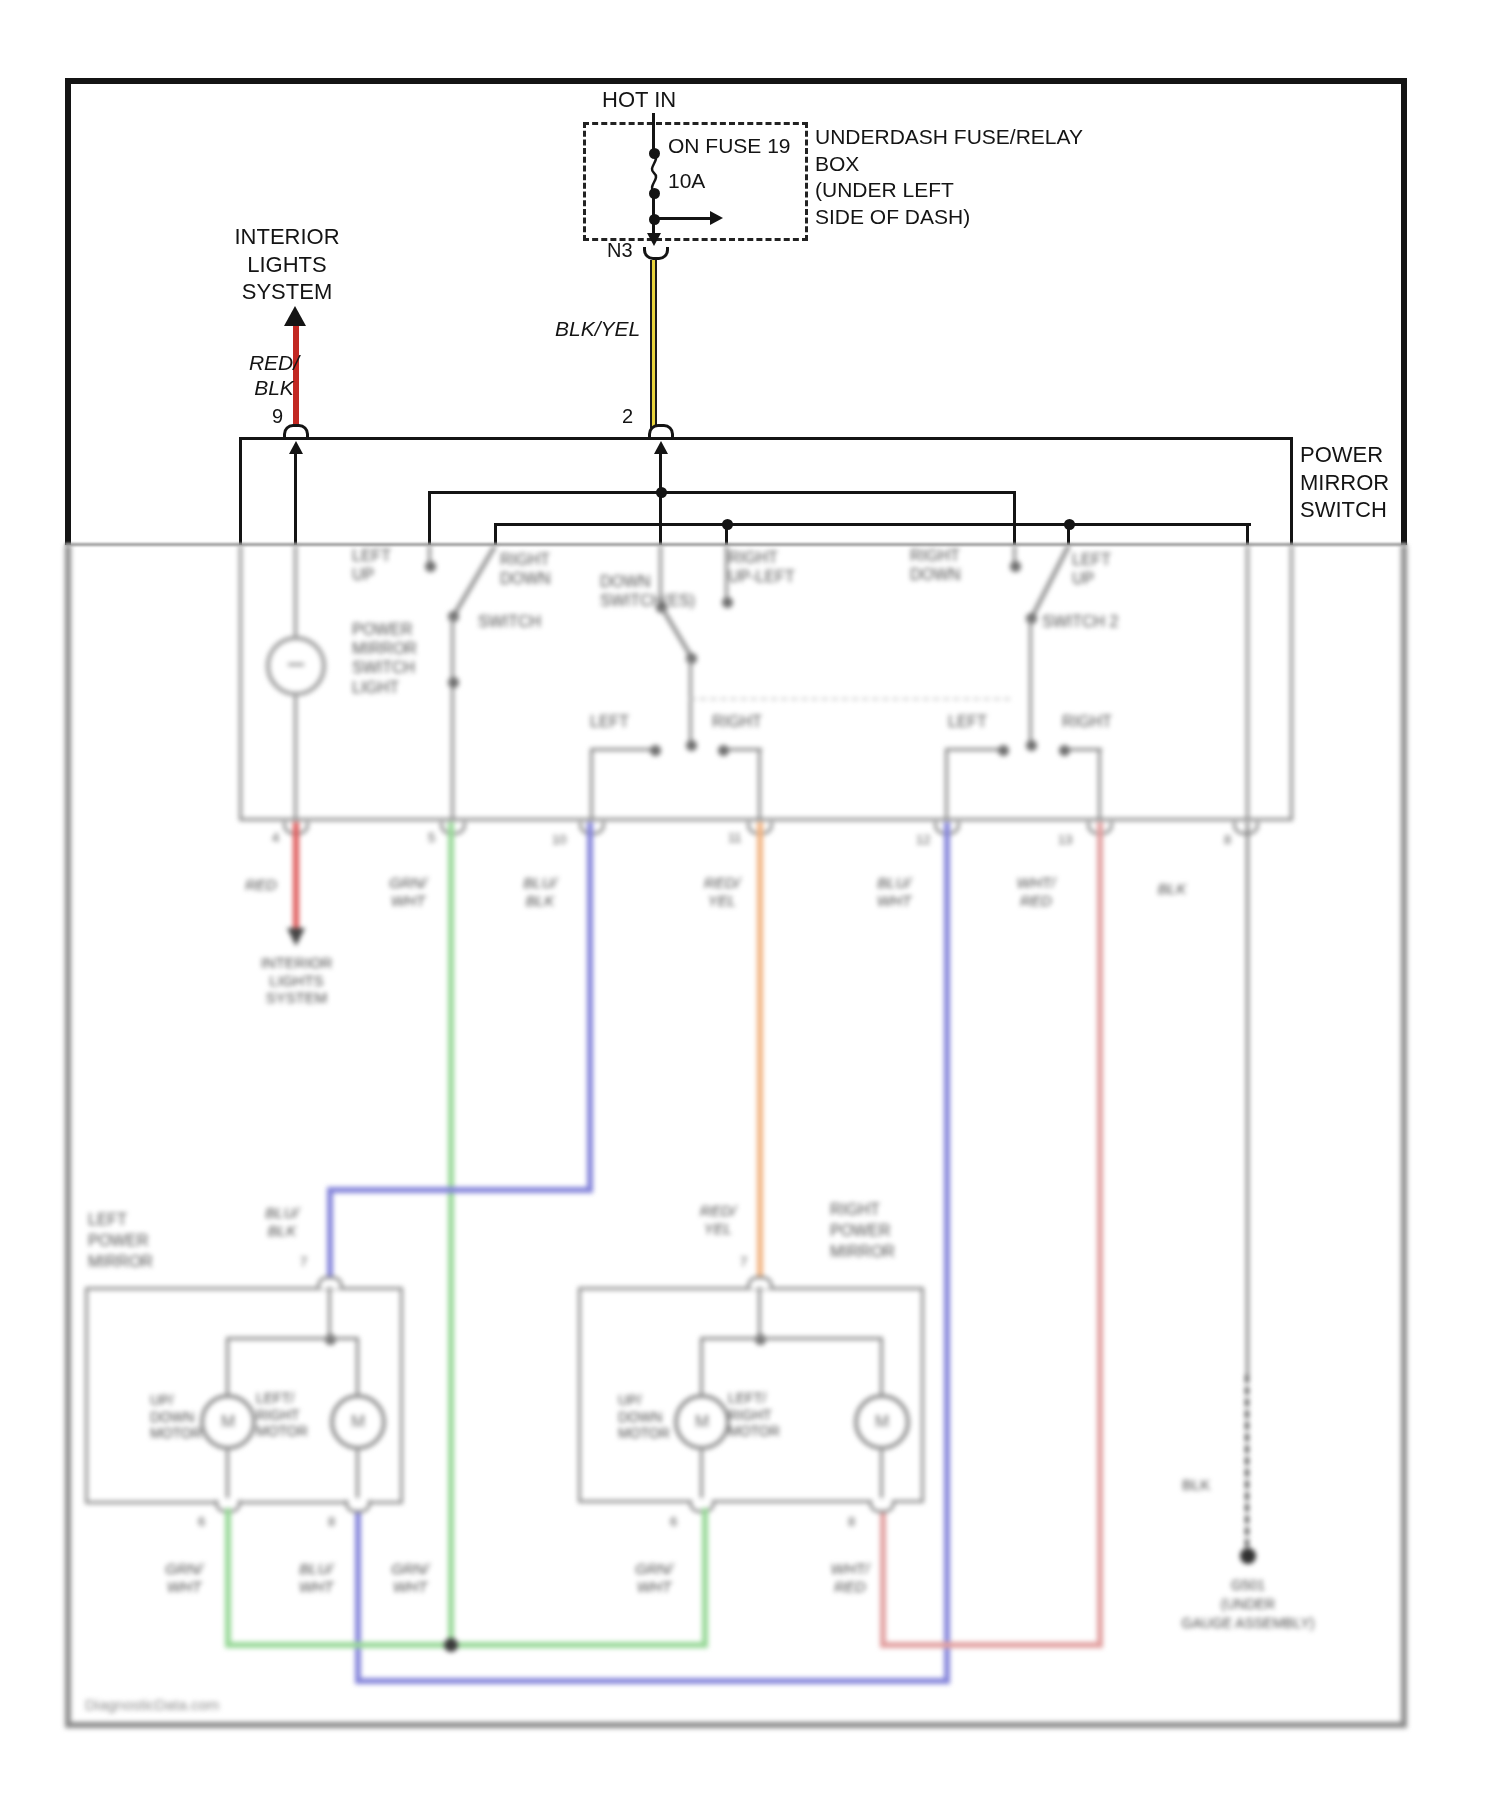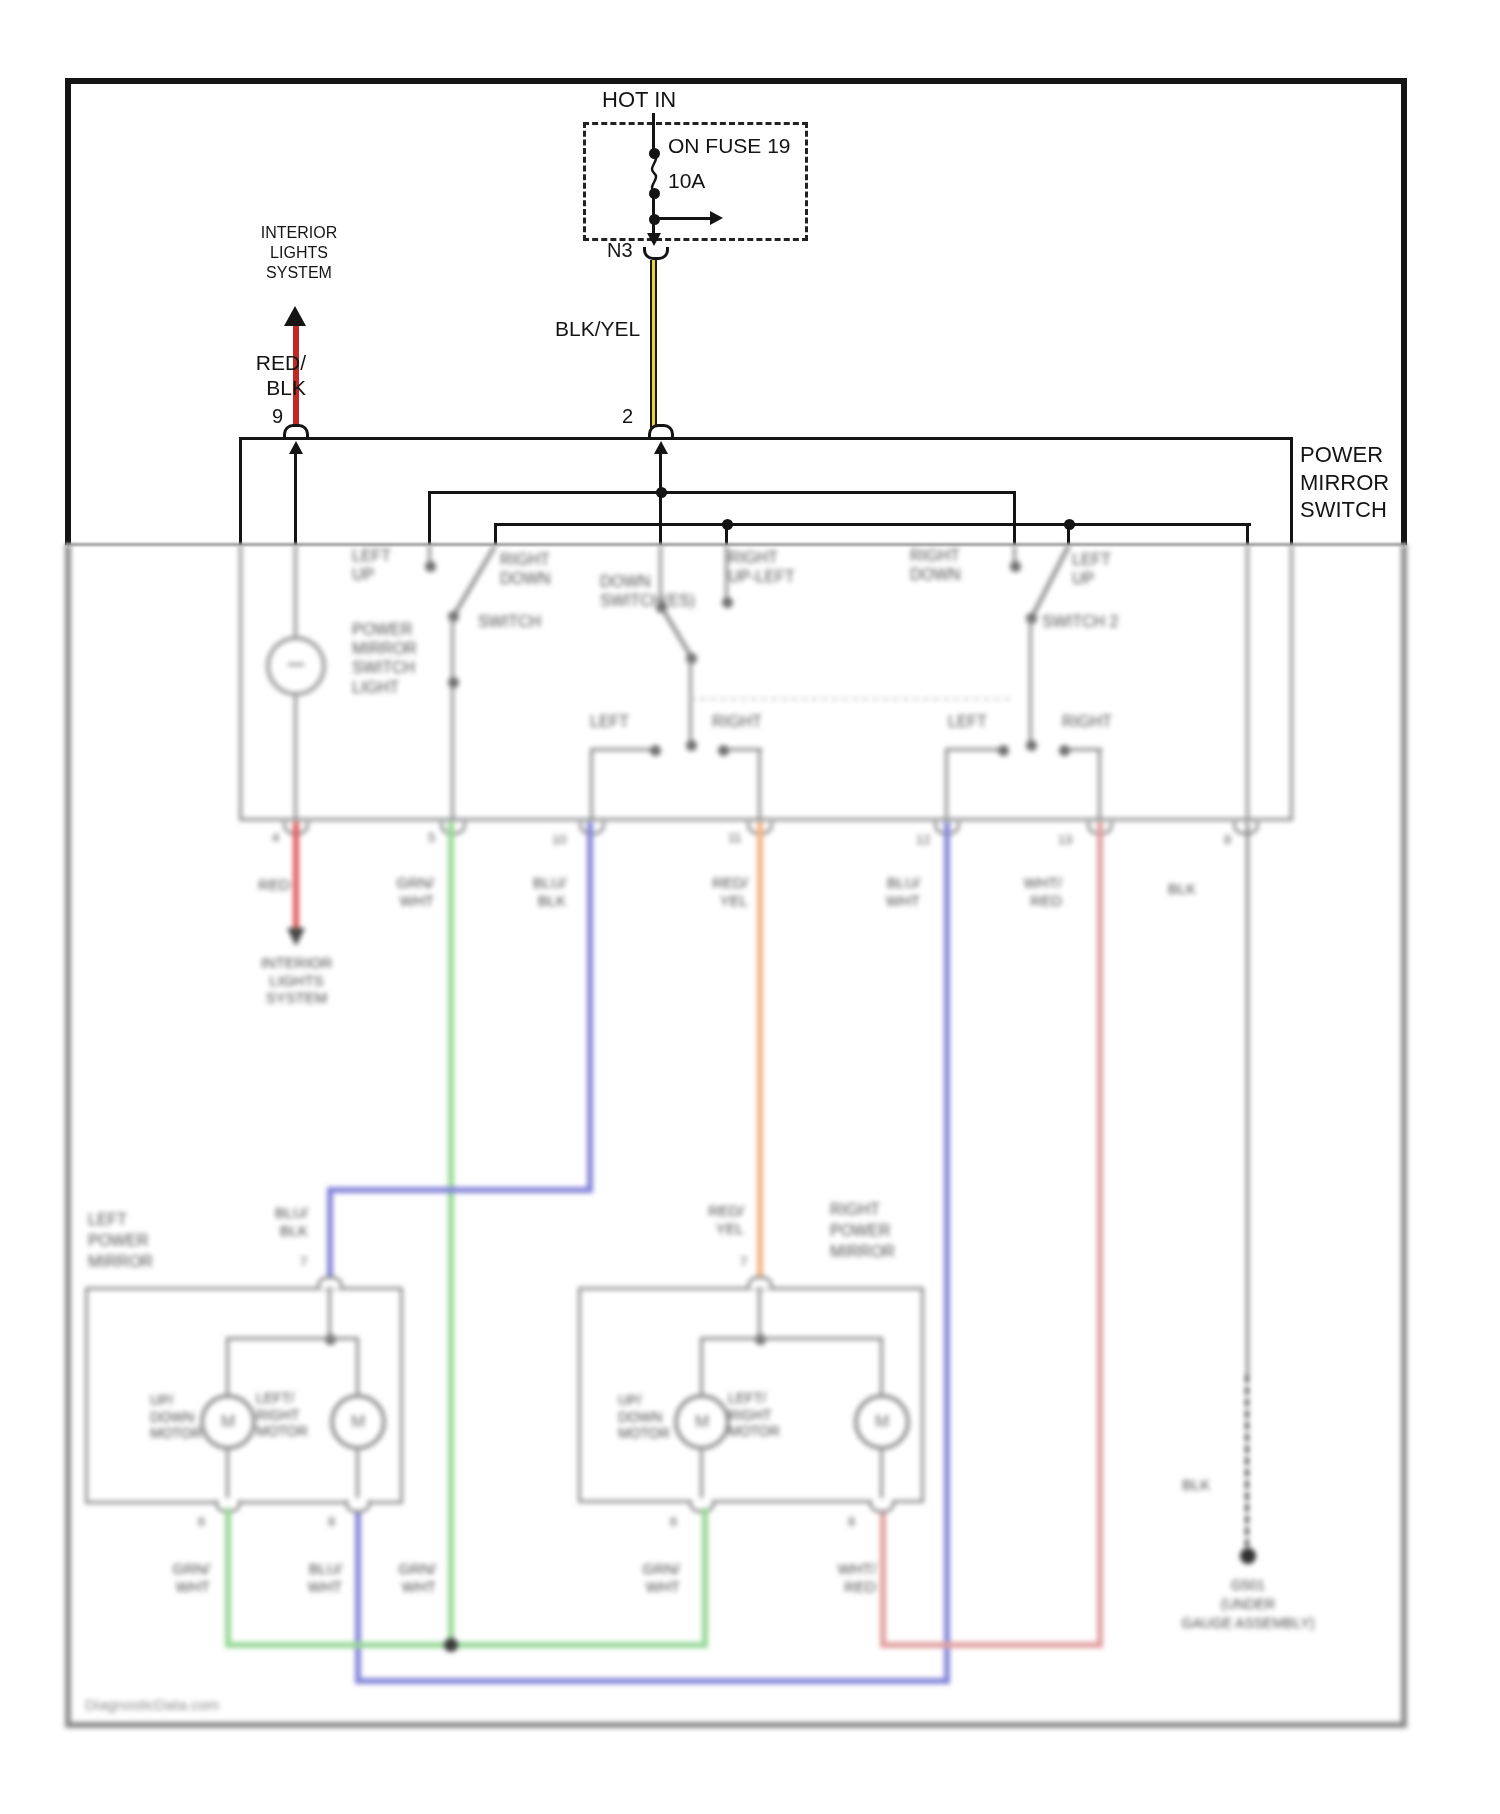--- a/index.html
+++ b/index.html
@@ -9,21 +9,21 @@
   .v{position:absolute;background:#141414;width:3px;}
   .gh{position:absolute;background:#8a8a8a;height:3px;}
   .gv{position:absolute;background:#8a8a8a;width:3px;}
   .dot{position:absolute;width:11px;height:11px;border-radius:50%;background:#141414;margin:-5.5px 0 0 -5.5px;}
   .gdot{position:absolute;width:11px;height:11px;border-radius:50%;background:#6f6f6f;margin:-5.5px 0 0 -5.5px;}
   .jdot{position:absolute;width:14px;height:14px;border-radius:50%;background:#3a3a3a;margin:-7px 0 0 -7px;}
   .lbl{position:absolute;font-size:21px;color:#141414;white-space:pre-line;line-height:1.25;}
   .glbl{position:absolute;font-size:15px;color:#4a4a4a;white-space:pre-line;line-height:1.18;}
   .slbl{position:absolute;font-size:16px;color:#4f4f4f;white-space:pre-line;line-height:1.2;}
   .pin{position:absolute;font-size:13px;color:#555;}
-  .r{text-align:right;}
+  .r{text-align:center;font-style:italic;}
   .tc{text-align:center;}
   .arcd{position:absolute;width:20px;height:10px;border:3px solid #141414;border-bottom:none;border-radius:10px 10px 0 0;background:#fff;}
   .arcu{position:absolute;width:20px;height:10px;border:3px solid #141414;border-top:none;border-radius:0 0 10px 10px;background:#fff;}
   .garcd{position:absolute;width:20px;height:10px;border:3px solid #8a8a8a;border-bottom:none;border-radius:10px 10px 0 0;background:#fff;}
   .garcu{position:absolute;width:20px;height:10px;border:3px solid #8a8a8a;border-top:none;border-radius:0 0 10px 10px;background:#fff;}
   .tri{position:absolute;width:0;height:0;}
   .wire{position:absolute;}
   .blurzone{position:absolute;left:0;top:0;width:1500px;height:1814px;filter:blur(2.8px);}
   .motor{position:absolute;width:48px;height:48px;border:4px solid #8f8f8f;border-radius:50%;
          display:flex;align-items:center;justify-content:center;font-size:17px;color:#6f6f6f;background:#fff;}
@@ -49,30 +49,34 @@
   <div class="dot" style="left:654px;top:193px;"></div>
   <div class="v" style="left:652px;top:193px;height:26px;"></div>
   <div class="dot" style="left:654px;top:219px;"></div>
   <div class="h" style="left:654px;top:217px;width:56px;"></div>
   <div class="tri" style="left:710px;top:211px;border-left:13px solid #141414;border-top:7px solid transparent;border-bottom:7px solid transparent;"></div>
   <div class="v" style="left:652px;top:219px;height:14px;"></div>
   <div class="tri" style="left:647px;top:233px;border-top:13px solid #141414;border-left:7px solid transparent;border-right:7px solid transparent;"></div>
 
   <div class="lbl" style="left:668px;top:133px;">ON FUSE 19</div>
   <div class="lbl" style="left:668px;top:168px;">10A</div>
+  <div class="lbl" style="left:815px;top:124px;line-height:1.27;">UNDERDASH FUSE/RELAY
+BOX
+(UNDER LEFT
+SIDE OF DASH)</div>
 
   <div class="lbl" style="left:607px;top:238px;font-size:20px;">N3</div>
   <div class="arcu" style="left:643px;top:247px;"></div>
 
   <div class="wire" style="left:650px;top:260px;width:3px;height:168px;background:#e6d23c;border-left:2px solid #1a1a1a;border-right:2px solid #1a1a1a;"></div>
   <div class="lbl r" style="left:555px;top:316px;width:85px;">BLK/YEL</div>
   <div class="lbl" style="left:622px;top:404px;font-size:20px;">2</div>
   <div class="arcd" style="left:648px;top:424px;"></div>
 
-  <div class="lbl tc" style="left:244px;top:223px;width:110px;font-size:16px;">INTERIOR
+  <div class="lbl tc" style="left:232px;top:223px;width:110px;font-size:22px;">INTERIOR
 LIGHTS
 SYSTEM</div>
   <div class="tri" style="left:284px;top:306px;border-bottom:20px solid #141414;border-left:11px solid transparent;border-right:11px solid transparent;"></div>
   <div class="wire" style="left:293px;top:326px;width:6px;height:100px;background:#c22822;"></div>
   <div class="lbl r" style="left:242px;top:350px;width:64px;line-height:1.2;">RED/
 BLK</div>
   <div class="lbl" style="left:272px;top:404px;font-size:20px;">9</div>
   <div class="arcd" style="left:283px;top:424px;"></div>
 
   <div class="h" style="left:239px;top:437px;width:1054px;"></div>

